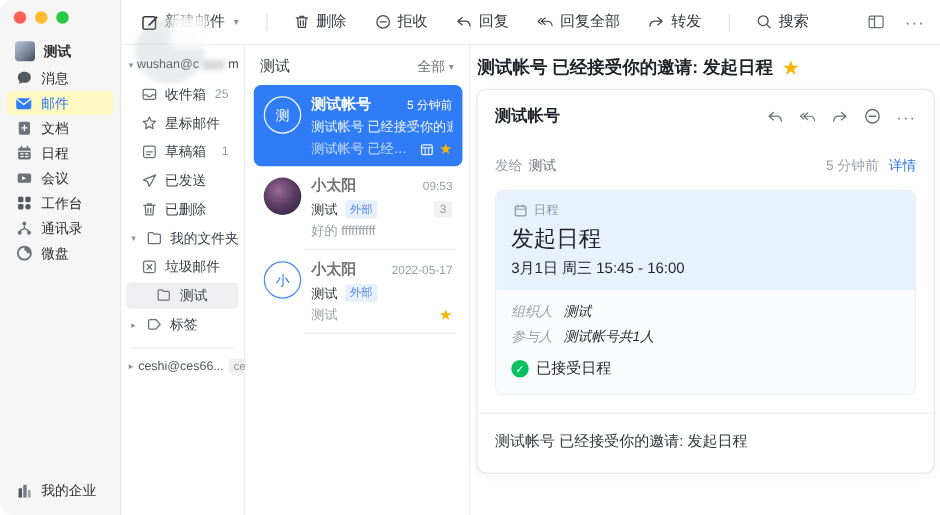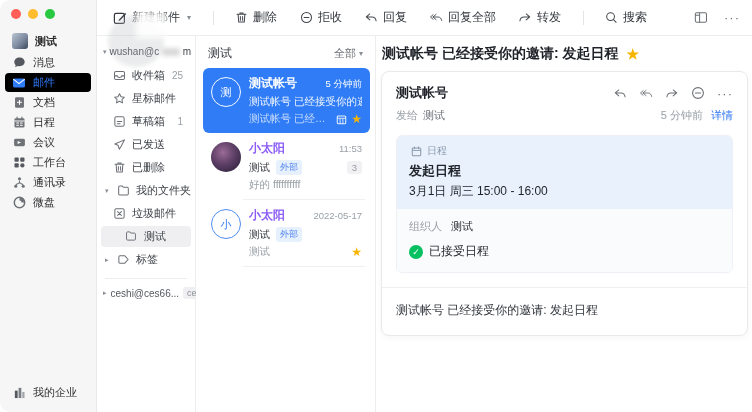--- a/index.html
+++ b/index.html
@@ -6,21 +6,21 @@
   html,body { width:752px; height:412px; font-family:"Liberation Sans", sans-serif; background:#fff; }
   .window { position:relative; width:752px; height:412px; background:#fff; overflow:hidden; border-radius:10px; }
 
   
   .sidebar { position:absolute; left:0; top:0; width:97px; height:100%; background:#f6f6f7; border-right:1px solid #e9e9ea; z-index:5; }
   .traffic { display:flex; gap:7px; padding:9px 0 0 11px; }
   .tl { width:10px; height:10px; border-radius:50%; }
   .tl.red{background:#ff5f57}.tl.yellow{background:#febc2e}.tl.green{background:#28c840}
   .srow { display:flex; align-items:center; gap:7px; height:19px; margin:0 5px 1px 5px; padding-left:7px; font-size:11px; color:#2d2d2d; border-radius:4px; }
   .srow.user { margin-top:11px; height:22px; font-weight:bold; }
-  .srow.active { background:#000000; color:#3076f7; }
+  .srow.active { background:#fef9c3; color:#3076f7; }
   .avatar-sq { width:16px; height:16px; border-radius:3px; background:linear-gradient(135deg,#b9c6d2 0%,#7d8aa0 55%,#3c4a5c 100%); flex:0 0 auto; }
   .sic { width:14px; height:14px; flex:0 0 auto; display:inline-flex; align-items:center; justify-content:center; }
   .side-bottom { position:absolute; left:12px; bottom:12px; display:flex; align-items:center; gap:7px; font-size:11px; color:#2d2d2d; }
 
   
   .toolbar { position:absolute; left:97px; right:0; top:0; height:36px; background:#fff; border-bottom:1px solid #ededee; display:flex; align-items:center; padding:0 12px 0 16px; z-index:4; }
   .tbtn { display:flex; align-items:center; gap:5px; font-size:12px; color:#33373d; margin-right:22px; white-space:nowrap; }
   .tbtn .car { font-size:8px; color:#8a8f95; margin-left:2px; }
   .tsep { width:1px; height:14px; background:#e4e4e6; margin-right:20px; }
   .tspacer { flex:1; }
@@ -45,21 +45,21 @@
 
   
   .col3 { position:absolute; left:196px; top:36px; width:180px; bottom:0; background:#fff; border-right:1px solid #ededee; }
   .lhead { display:flex; align-items:center; justify-content:space-between; padding:9px 12px 6px 12px; }
   .lhead .t { font-size:12px; color:#33373d; }
   .lhead .f { font-size:11px; color:#6b6f75; display:flex; align-items:center; gap:3px; }
   .mitem { position:relative; margin:0 5px 0 7px; padding:7px 8px 7px 8px; border-radius:6px; display:flex; gap:8px; }
   .mitem .av { width:30px; height:30px; border-radius:50%; flex:0 0 auto; display:flex; align-items:center; justify-content:center; font-size:11px; margin-top:2px; }
   .mitem .body { flex:1; min-width:0; }
   .mrow1 { display:flex; justify-content:space-between; align-items:baseline; }
-  .mrow1 .nm { font-size:12px; font-weight:bold; color:#8b5cf6; }
+  .mrow1 .nm { font-size:12px; font-weight:bold; color:#737373; }
   .mrow1 .tm { font-size:9.5px; color:#9aa0a6; }
   .mrow2, .mrow3 { display:flex; align-items:center; font-size:10.5px; color:#6b6f75; margin-top:3px; white-space:nowrap; overflow:hidden; }
   .mrow3 { color:#9aa0a6; }
   .mitem.sel { background:#2f7cf6; }
   .mitem.sel .nm, .mitem.sel .tm { color:#fff; }
   .mitem.sel .mrow2 { color:rgba(255,255,255,.92); }
   .mitem.sel .mrow3 { color:rgba(255,255,255,.72); }
   .mitem.sel .av { border:1.5px solid rgba(255,255,255,.95); color:#fff; }
   .av-photo { background:radial-gradient(circle at 40% 35%, #9a6a95 0%, #5d3f66 45%, #241c33 100%); }
   .av-blue { border:1.5px solid #4f8df2; color:#3076f7; background:#fff; }
@@ -75,28 +75,28 @@
   .content { position:absolute; left:376px; top:36px; right:0; bottom:0; background:#fff; }
   .subject { display:flex; align-items:center; padding:9px 10px 8px 6px; font-size:14px; font-weight:bold; color:#1f2329; }
   .subject .star { margin-left:8px; font-size:14px; }
   .mailcard { margin:0 4px 0 5px; background:#fff; border:1px solid #e9e9eb; border-radius:8px; box-shadow:0 2px 6px rgba(0,0,0,.04); padding:12px 14px 16px 14px; }
   .mc-head { display:flex; align-items:center; justify-content:space-between; }
   .mc-head .from { font-size:13px; font-weight:bold; color:#1f2329; }
   .mc-icons { display:flex; align-items:center; gap:12px; color:#6b6f75; }
   .mc-sub { display:flex; align-items:baseline; margin-top:6px; font-size:11px; color:#9aa0a6; }
   .mc-sub .to-val { color:#6b6f75; margin-left:5px; }
   .mc-sub .right { margin-left:auto; display:flex; gap:8px; align-items:baseline; }
-  .detail-link { color:#3076f7; }
+  .detail-link { color:#3076f7;margin-top:17px; }
   .invite { margin-top:12px; border:1px solid #edf0f4; border-radius:6px; overflow:hidden; }
   .inv-top { background:#e8f1fc; padding:8px 12px 9px 12px; }
   .inv-type { display:flex; align-items:center; gap:4px; font-size:10px; color:#8a98ab; }
-  .inv-title { font-size:13px; font-weight:bold; color:#1f2329; margin-top:4px; }
+  .inv-title { font-size:18px; font-weight:normal; color:#1f2329; margin-top:4px; }
   .inv-date { font-size:12px; color:#1f2329; margin-top:3px; }
   .inv-bottom { background:#fafbfc; padding:10px 12px 12px 12px; }
-  .inv-row { display:flex; font-size:11px; margin-bottom:5px; }
+  .inv-row { display:flex; font-size:11px; margin-bottom:5px;font-style:italic; }
   .inv-row .lab { color:#9aa0a6; width:42px; flex:0 0 auto; }
   .inv-row .val { color:#26292e; }
   .inv-status { display:flex; align-items:center; gap:6px; margin-top:9px; font-size:12px; color:#26292e; font-weight:500; }
   .okdot { width:14px; height:14px; border-radius:50%; background:#07c160; color:#fff; font-size:9px; display:flex; align-items:center; justify-content:center; }
   .mc-divider { height:1px; background:#f0f0f1; margin:14px -14px 0 -14px; }
   .mc-body { padding-top:14px; font-size:12px; color:#33373d; }
 
   svg { display:block; }
 </style>
 </head>
@@ -428,21 +428,21 @@
           <span class="star">★</span>
         </div>
       </div>
     </div>
 
     <div class="mitem">
       <span class="av av-photo"></span>
       <div class="body">
         <div class="mrow1">
           <span class="nm">小太阳</span>
-          <span class="tm">11:53</span>
+          <span class="tm">09:53</span>
         </div>
         <div class="mrow2">
           <span style="color:#33373d;">测试</span>
           <span class="badge-ext">外部</span>
           <span class="badge-cnt">3</span>
         </div>
         <div class="mrow3">
             <span class="grow">好的 ffffffffff</span>
           </div>
       </div>
@@ -519,27 +519,31 @@
             <span class="sic">
               <svg width="11" height="11" viewBox="0 0 14 14">
                   <rect x="1.6" y="2.4" width="10.8" height="10" rx="1.4" fill="none" stroke="#8a98ab" stroke-width="1.3"></rect>
                   <path d="M1.6 5.6h10.8" stroke="#8a98ab" stroke-width="1.2"></path>
                   <path d="M4.4 1.2v2.2M9.6 1.2v2.2" stroke="#8a98ab" stroke-width="1.2" stroke-linecap="round"></path>
                 </svg>
             </span>
             <span>日程</span>
           </div>
           <div class="inv-title">发起日程</div>
-          <div class="inv-date">3月1日 周三 15:00 - 16:00</div>
+          <div class="inv-date">3月1日 周三 15:45 - 16:00</div>
         </div>
         <div class="inv-bottom">
           <div class="inv-row">
             <span class="lab">组织人</span>
             <span class="val">测试</span>
           </div>
+          <div class="inv-row">
+            <span class="lab">参与人</span>
+            <span class="val">测试帐号共1人</span>
+          </div>
           <div class="inv-status">
             <span class="okdot">✓</span>
             <span>已接受日程</span>
           </div>
         </div>
       </div>
 
       <div class="mc-divider"></div>
       <div class="mc-body">测试帐号 已经接受你的邀请: 发起日程</div>
     </div>

